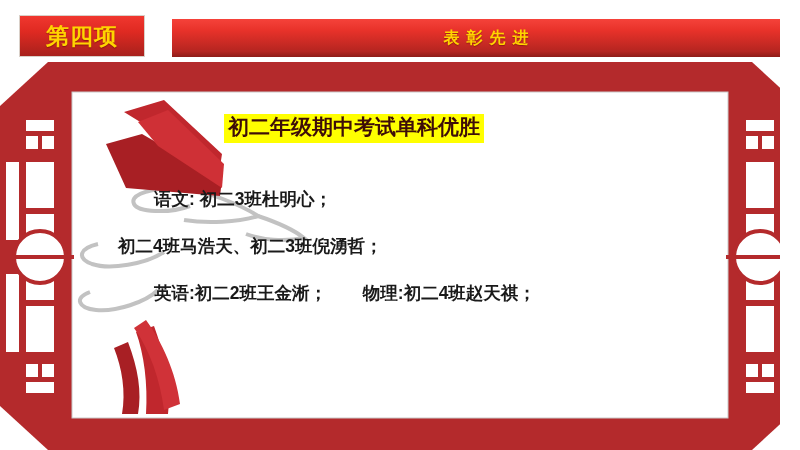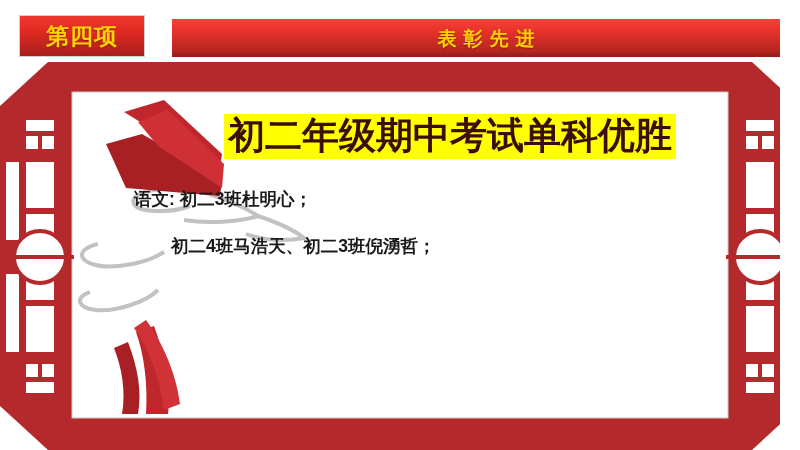--- a/index.html
+++ b/index.html
@@ -60,21 +60,21 @@
     top: 19px;
     width: 628px;
     height: 38px;
     background: linear-gradient(to bottom, #f5423a 0%, #e8322a 30%, #b52520 85%, #8e1c18 100%);
     display: flex;
     align-items: center;
     justify-content: center;
   }
   .banner-label {
     color: #ffd400;
-    font-size: 19px;
+    font-size: 16px;
     font-weight: bold;
     letter-spacing: 7px;
     text-indent: 7px;
     line-height: 1;
     text-shadow: 0 1px 1px rgba(80,0,0,0.4);
     font-family: Liberation Serif, serif;
   }
 
   
   .frame-svg {
@@ -100,21 +100,21 @@
     left: 0; top: 0;
     width: 656px;
     height: 326px;
     pointer-events: none;
   }
 
   .main-title {
     position: absolute;
     left: 152px;
     top: 22px;
-    font-size: 37px;
+    font-size: 21px;
     font-weight: bold;
     color: #1a1a1a;
     background: #ffff00;
     padding: 3px 4px 5px 4px;
     line-height: 1;
     letter-spacing: 0px;
     white-space: nowrap;
     font-family: "Liberation Serif", "DejaVu Serif", serif;
     color: #3d0d08;
   }
@@ -126,26 +126,25 @@
     width: 656px;
   }
   .line {
     position: relative;
     height: 47px;
     line-height: 47px;
     font-size: 17.5px;
     font-weight: bold;
     color: #1a1a1a;
     white-space: nowrap;
-    padding-left: 62px;
+    padding-left: 82px;
     letter-spacing: 0px;
   }
   .line.indent {
-    padding-left: 74px;
-    margin-left: 25px;
+    padding-left: 46px;
   }
   .gap {
     display: inline-block;
     width: 26px;
   }
 </style>
 </head>
 <body>
 
 <div id="slide">
@@ -242,18 +241,23 @@
 
       <div class="line">
         <span>语文: 初二3班杜明心；</span>
       </div>
 
 
       <div class="line indent">
         <span>初二4班马浩天、初二3班倪湧哲；</span>
       </div>
 
+      <div class="line">
+        <span>英语:初二2班王金淅；</span>
+        <span class="gap"></span>
+        <span>物理:初二4班赵天祺；</span>
+      </div>
 
 
     </div>
   </div>
 
 </div>
 
 </body></html>

